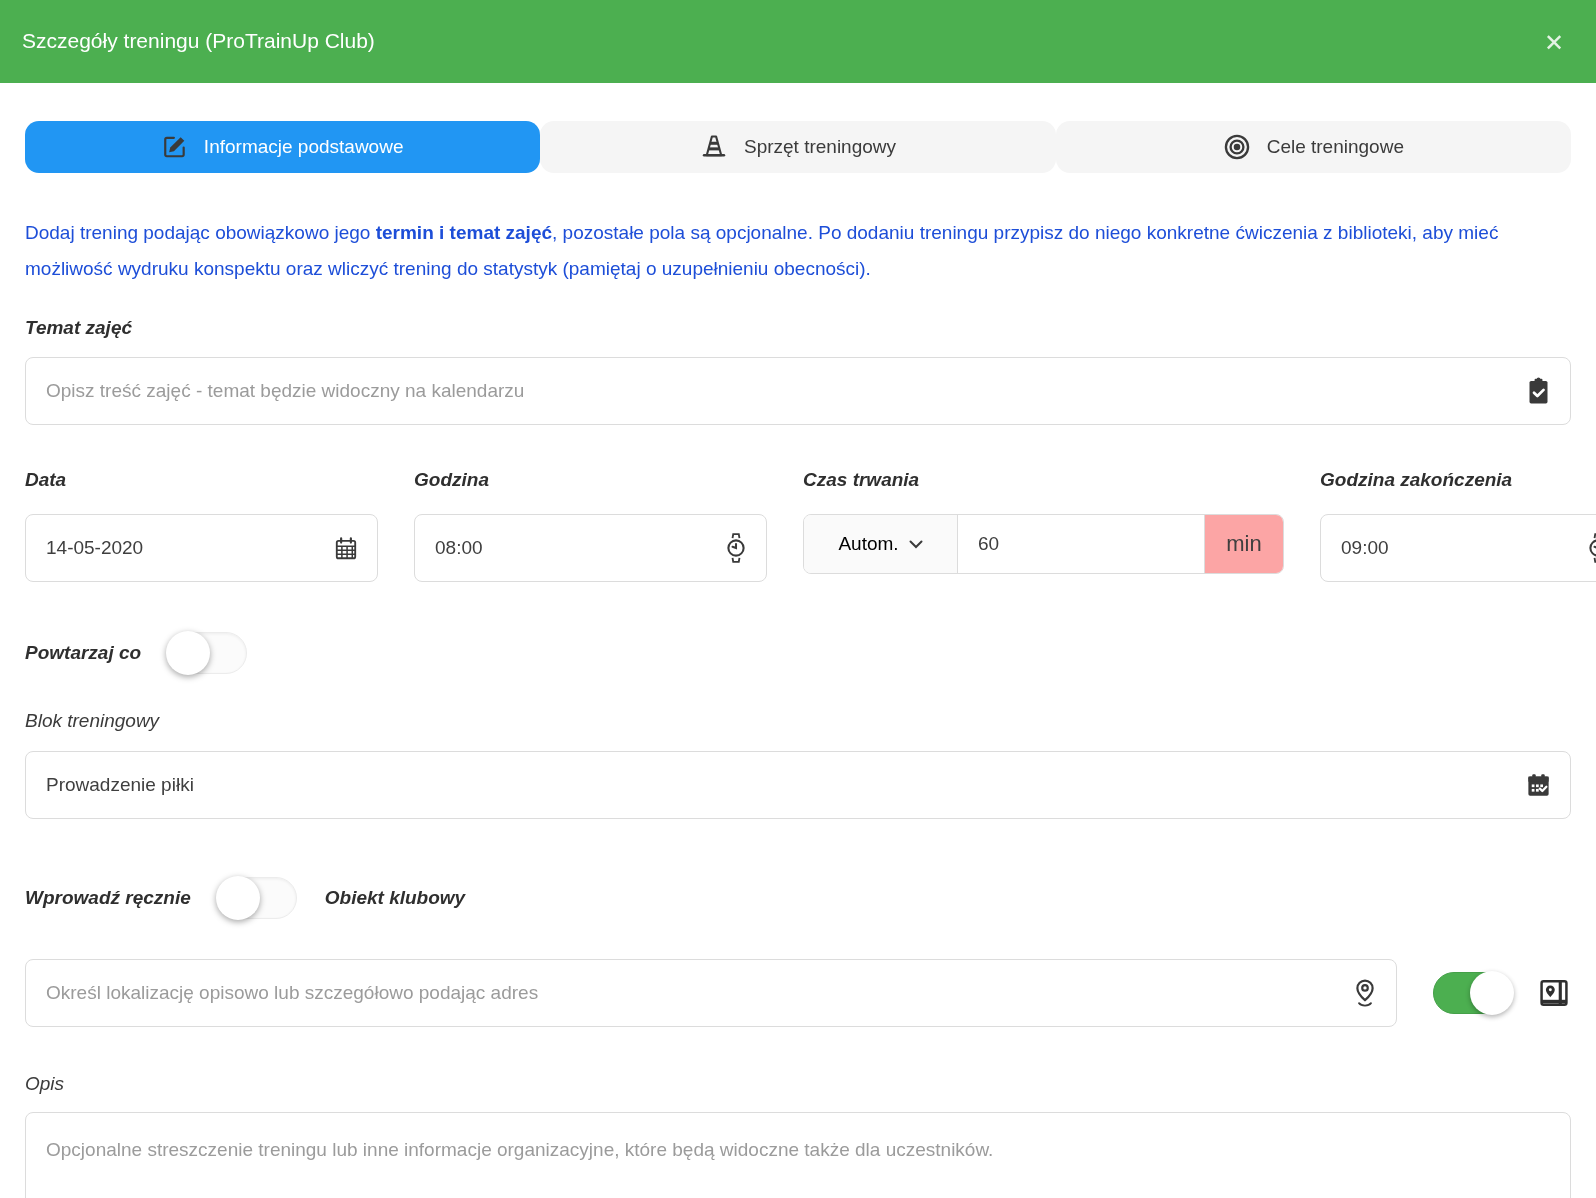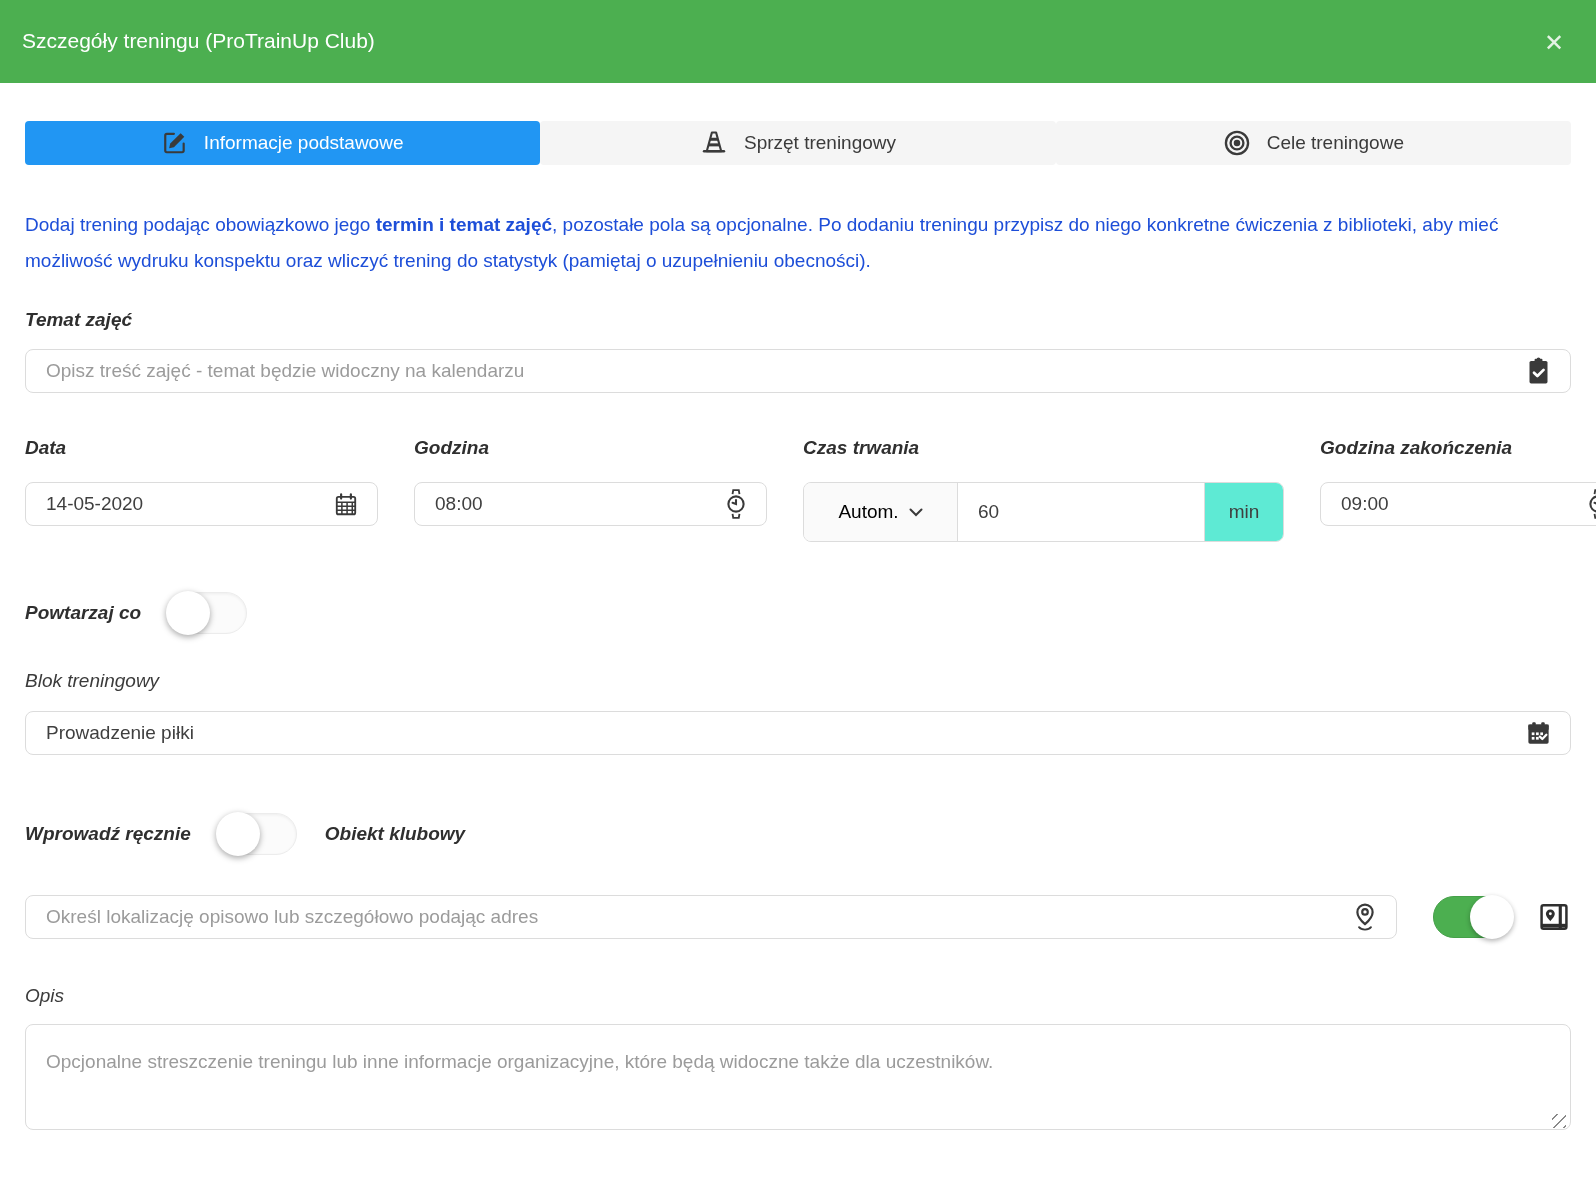--- a/index.html
+++ b/index.html
@@ -20,36 +20,36 @@
   .close-btn {
     color: rgba(255,255,255,0.85); font-size: 24px; line-height: 1;
     background: none; border: none; cursor: pointer; padding: 14px 4px 0 4px;
     font-family: "DejaVu Sans", sans-serif;
   }
   
   .modal-body { padding: 38px 25px 40px 25px; }
   
   .tabs { display: flex; }
   .tab {
-    flex: 1; height: 44px; display: flex; align-items: center; justify-content: center;
+    flex: 1; height: 52px; display: flex; align-items: center; justify-content: center;
     gap: 16px; background: #f5f5f5; color: #3b3b3b; font-size: 19px;
-    border: none; cursor: pointer; border-radius: 4px;
+    border: none; cursor: pointer; border-radius: 14px;
     font-family: inherit;
   }
   .tab.active { background: #2196f3; color: #ffffff; }
   .tab svg { display: block; }
   
   .intro { margin-top: 42px; font-size: 19px; line-height: 36px; color: #1d4ed8; }
   .intro b { font-weight: 700; }
   
   .field-label { font-size: 19px; font-weight: 700; color: #2f2f2f; font-style: italic; }
   .field-label.normal { font-weight: 400; color: #3b3b3b; }
   
   .input-shell {
-    display: flex; align-items: center; height: 44px;
+    display: flex; align-items: center; height: 68px;
     border: 1px solid #dcdcdc; border-radius: 8px; background: #ffffff;
     padding: 0 18px 0 20px;
   }
   .input-shell input {
     flex: 1; border: none; outline: none; height: 100%;
     font-size: 19px; color: #3f3f3f; background: transparent;
     font-family: inherit; min-width: 0;
   }
   .input-shell input::placeholder { color: #9b9b9b; opacity: 1; }
   .input-icon { display: flex; align-items: center; color: #3a3a3a; cursor: pointer; flex: none; }
@@ -68,23 +68,23 @@
     display: flex; align-items: stretch; height: 60px;
     border: 1px solid #dcdcdc; border-radius: 8px; overflow: hidden; background: #fff;
   }
   .duration-select {
     width: 154px; background: #fafafa; border-right: 1px solid #dcdcdc;
     display: flex; align-items: center; justify-content: center; gap: 10px;
     font-size: 19px; color: #000000; cursor: pointer;
   }
   .duration-value { flex: 1; border: none; outline: none; padding: 0 20px; font-size: 19px; color:#3f3f3f; font-family: inherit; min-width: 0; }
   .duration-unit {
-    width: 79px; background: #5eead4; border-left: 1px solid #dcdcdc;
+    width: 79px; background: #fca5a5; border-left: 1px solid #dcdcdc;
     display: flex; align-items: center; justify-content: center;
-    font-size: 19px; color: #3f3f3f;
+    font-size: 22px; color: #3f3f3f;
   }
   
   .toggle {
     position: relative; width: 80px; height: 42px; border-radius: 21px;
     cursor: pointer; flex: none;
   }
   .toggle.off { background: #fbfbfb; border: 1px solid #ececec; box-shadow: inset 0 1px 3px rgba(0,0,0,0.06); }
   .toggle.off .knob {
     position: absolute; left: -2px; top: -2px; width: 44px; height: 44px;
     border-radius: 50%; background: #ffffff;

